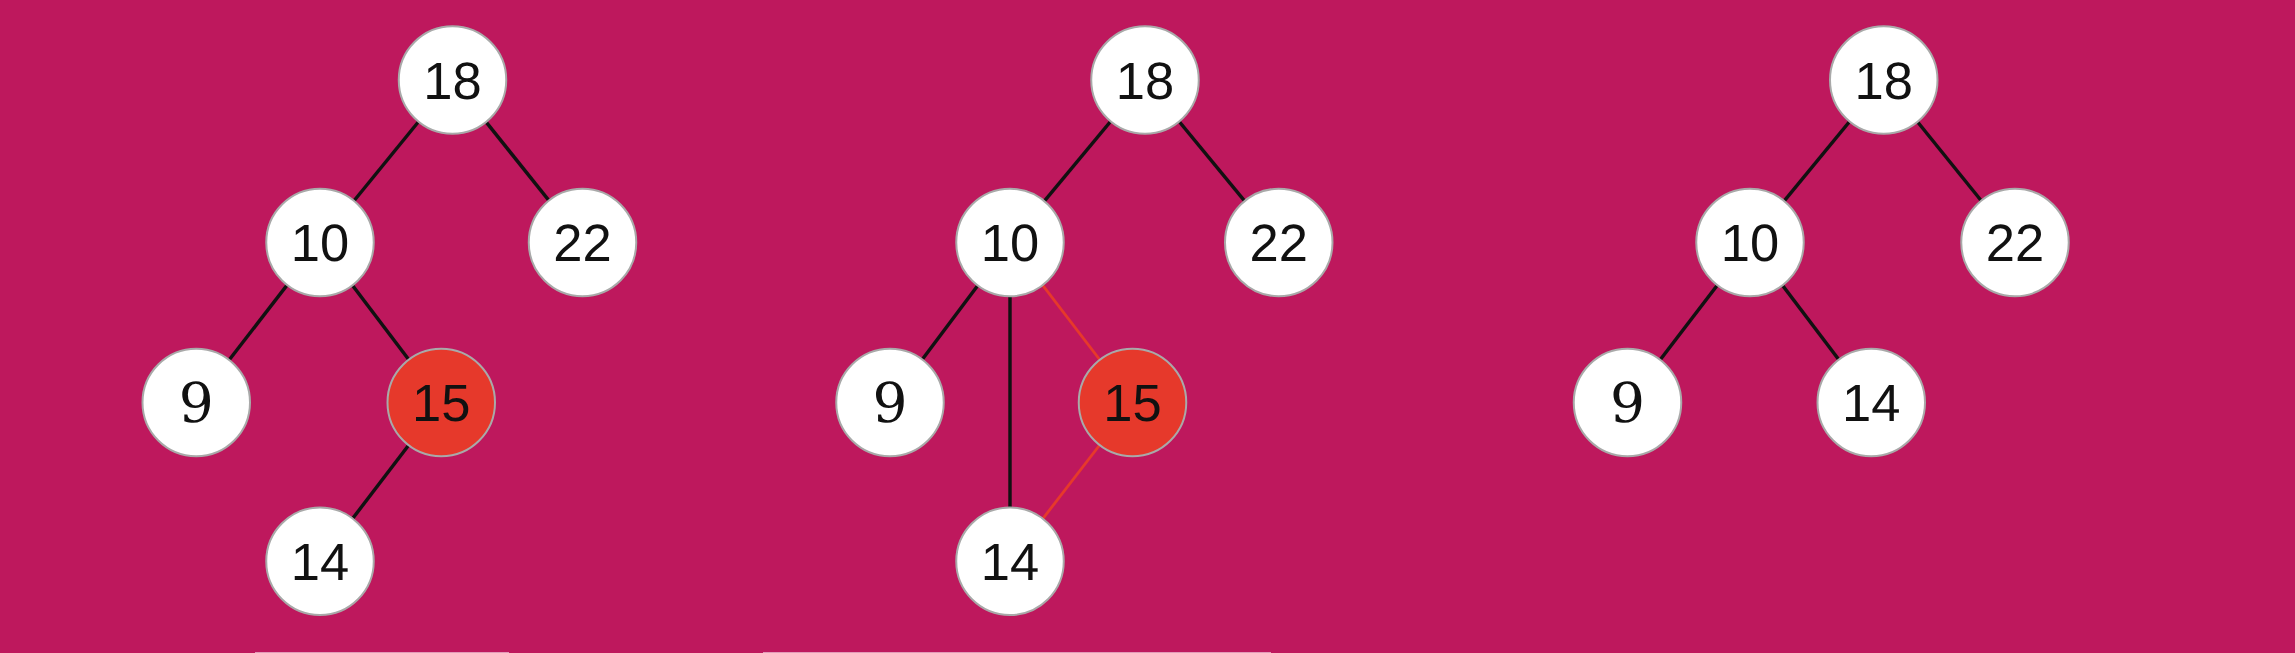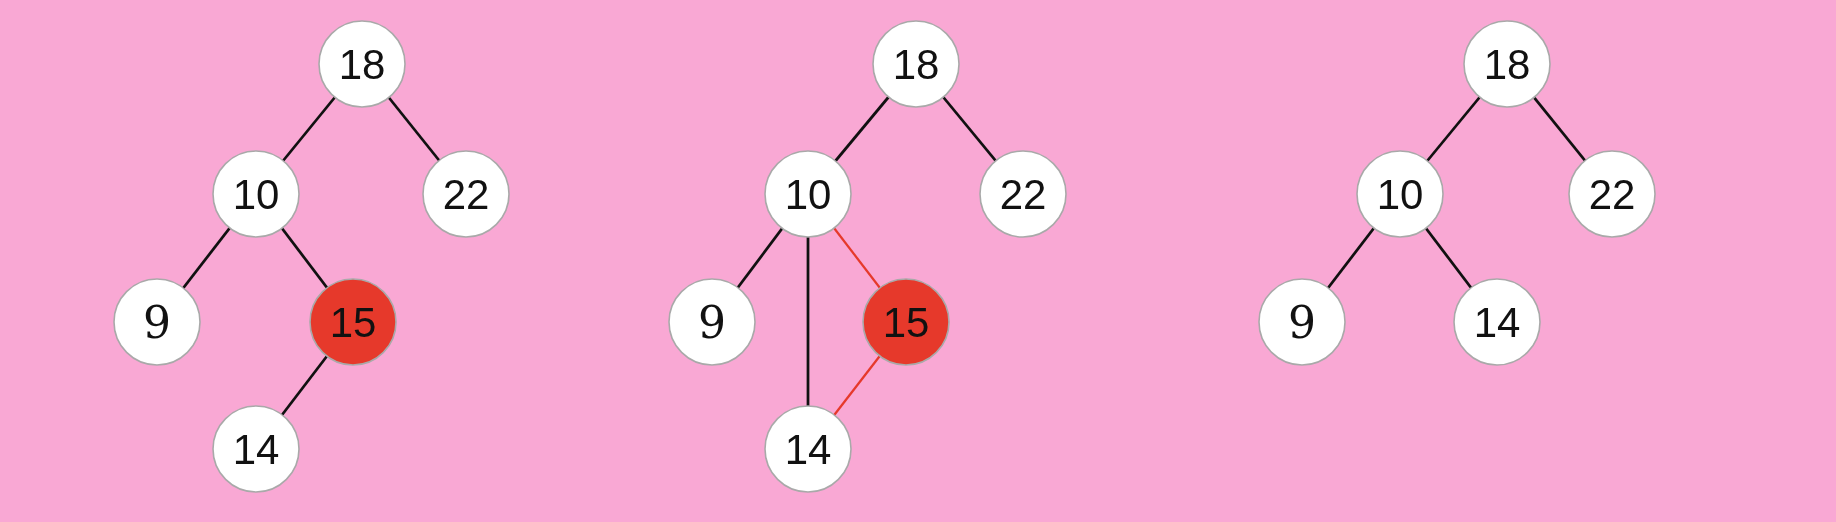--- a/index.html
+++ b/index.html
@@ -4,21 +4,21 @@
 <style>
   html, body {
     margin: 0;
     padding: 0;
     background: #ffffff;
   }
   .canvas {
     position: relative;
     width: 1836px;
     height: 522px;
-    background: #f9a8d4;
+    background: #be185d;
     overflow: hidden;
   }
   svg text.node-label {
     font-family: "Liberation Sans", sans-serif;
     font-size: 42px;
     fill: #111111;
     text-anchor: middle;
   }
   svg text.node-label.serif {
     font-family: "DejaVu Serif", serif;

